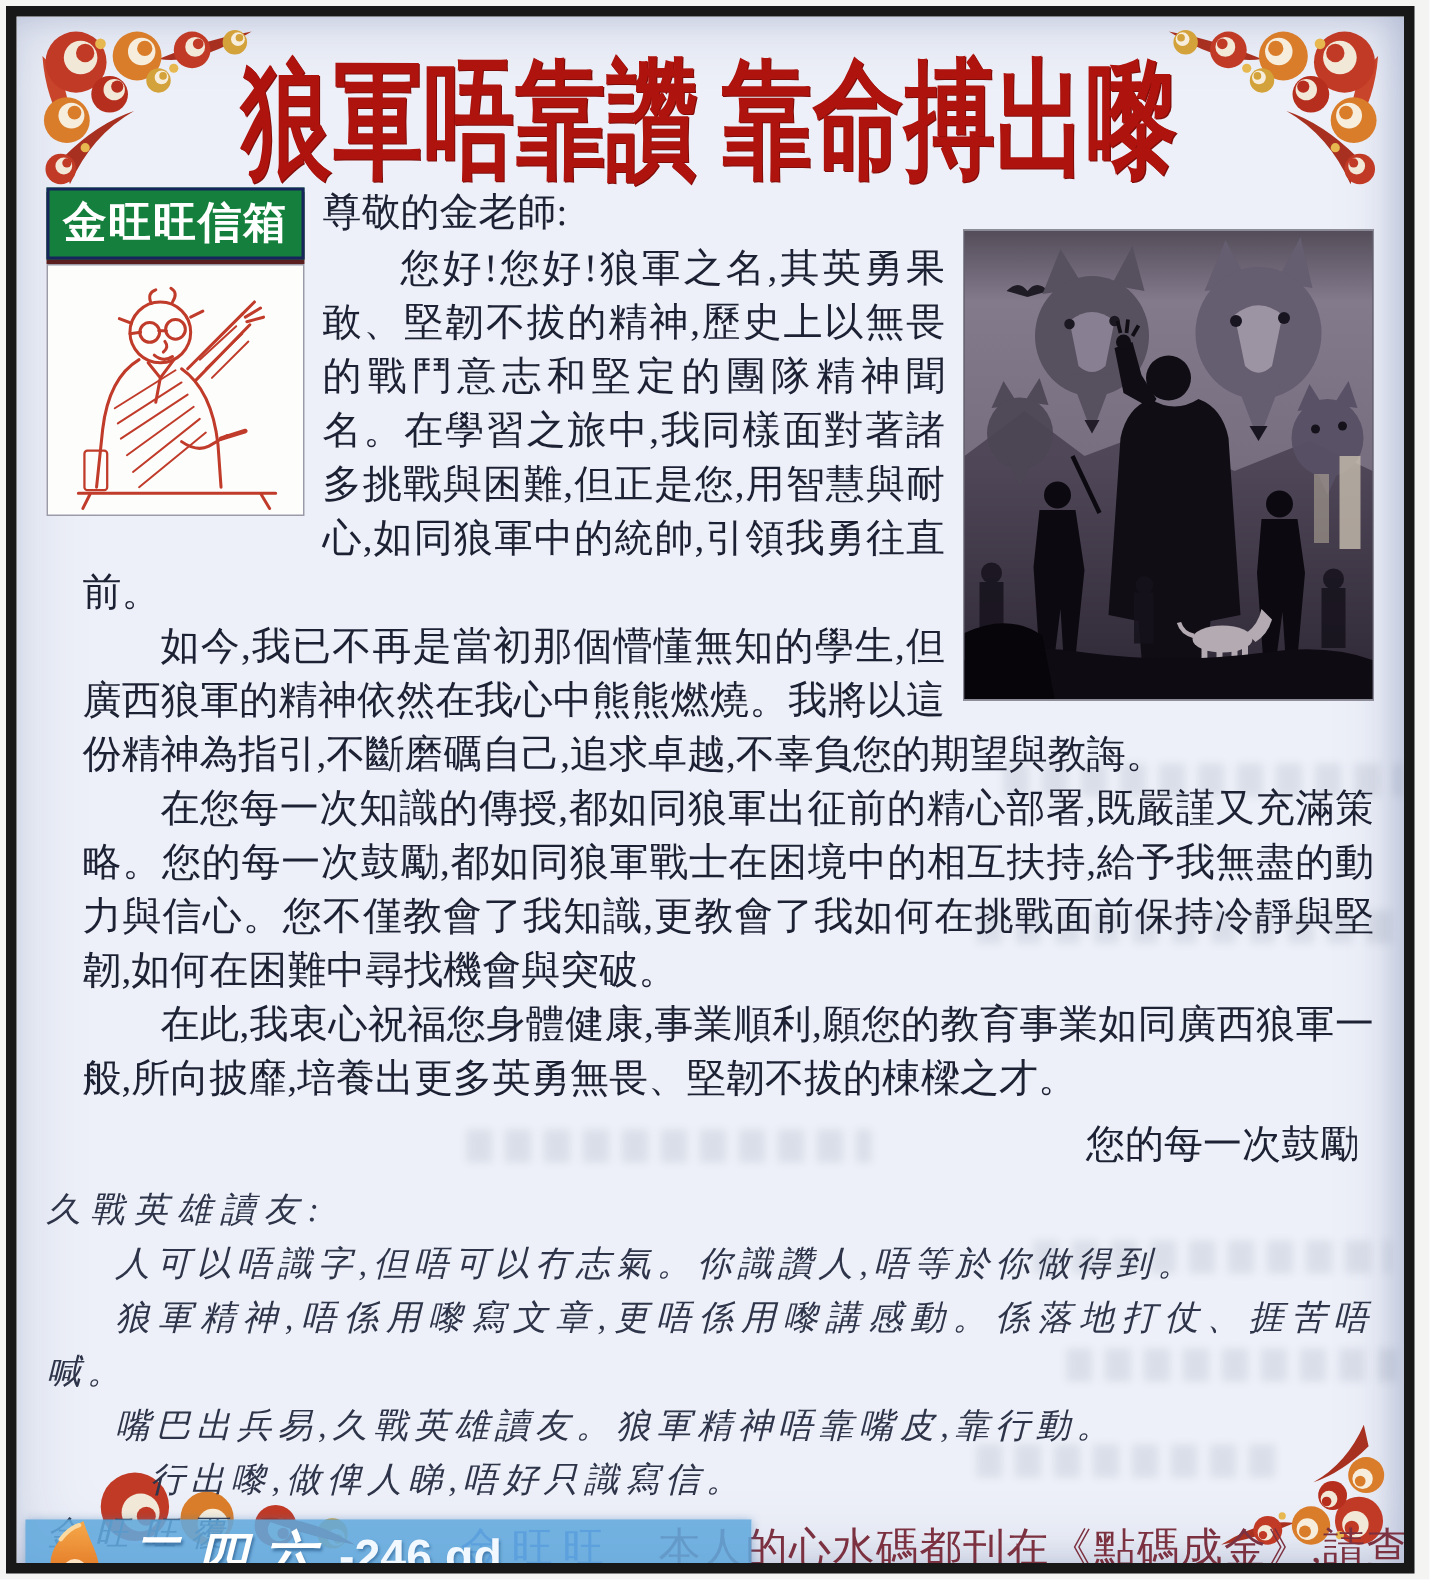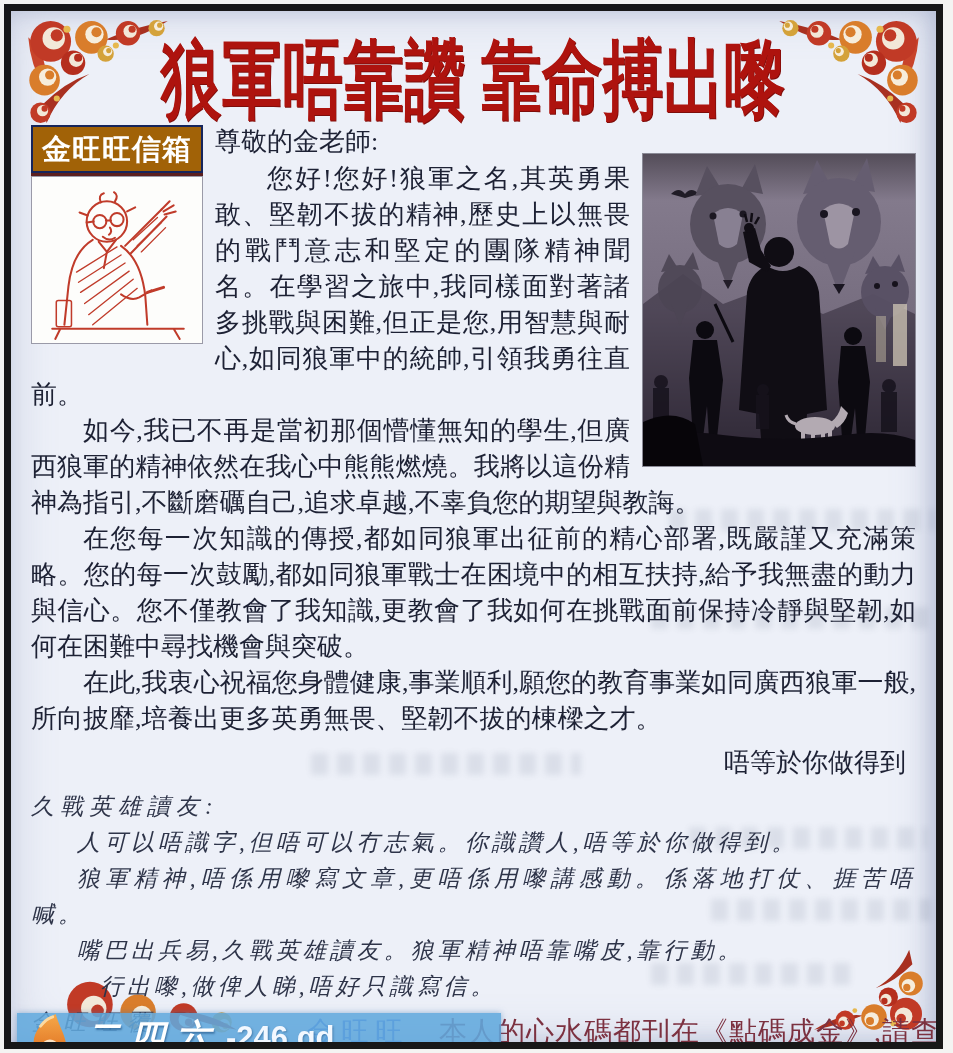--- a/index.html
+++ b/index.html
@@ -14,29 +14,29 @@
          letter-spacing:1px;transform:scaleX(.70);text-shadow:1px 1px 0 #7e0d0a;}
   
   .orn{position:absolute;z-index:2;pointer-events:none;}
   .orn.tl{left:8px;top:6px;}
   .orn.tr{right:8px;top:6px;transform:scaleX(-1);}
   .orn.br{right:6px;bottom:8px;transform:scale(-1,-1);width:120px;}
   .orn.bl{left:46px;bottom:4px;transform:scaleY(-1);width:190px;z-index:1;}
   
   .content{position:relative;padding:0 20px;font-size:26px;color:#1d2134;z-index:1;}
   .left-col{float:left;width:172px;margin:2px 12px 6px 0;}
-  .banner{height:44px;line-height:44px;text-align:center;background:#a16207;border:2px solid #16255c;
+  .banner{height:44px;line-height:44px;text-align:center;background:#15803d;border:2px solid #16255c;
           color:#ffffff;font-weight:bold;font-size:29px;letter-spacing:1px;
           font-family:"Liberation Sans","DejaVu Sans",sans-serif;
           box-shadow:0 3px 0 #5b1f1f;}
   .portrait{height:166px;background:#fdfdfb;border:1px solid #9a9aa8;margin-top:3px;padding:0;}
   .wolf{float:right;width:272px;height:312px;margin:30px 0 10px 12px;border:1px solid #8a8a96;
         background:#3a3442;}
   .greeting{margin:0;line-height:38px;}
-  .letter-par{margin:0;text-indent:2em;line-height:36px;text-align:justify;}
+  .letter-par{margin:0;text-indent:2em;line-height:36px;text-align:justify;padding-left:24px;}
   .signoff{text-align:right;margin:6px 10px 0 0;line-height:40px;}
   
   .reply{font-style:italic;font-size:23px;line-height:36px;letter-spacing:4px;color:#2e3449;clear:left;}
   .reply p{margin:0;text-align:justify;}
   .r-salut{margin-top:6px !important;letter-spacing:6px;}
   .r-par{text-indent:2em;}
   .r-par.last{text-indent:3em;}
   .reply-signoff{text-align:right;padding-right:92px;letter-spacing:9px;}
   
   .footer-line{position:absolute;left:296px;top:1002px;z-index:3;font-size:28px;color:#7c3140;
@@ -346,21 +346,21 @@
           <path d="M0,286 q40,-12 80,-5 q60,8 120,0 q42,-6 72,5 L272,312 L0,312 Z" fill="#0e0b12"></path>
           <path d="M0,268 q30,-14 52,2 l8,42 H0 Z" fill="#070509"></path>
         </svg>
       </div>
 
       <p class="greeting">尊敬的金老師:</p>
       <p class="letter-par">您好!您好!狼軍之名,其英勇果敢、堅韌不拔的精神,歷史上以無畏的戰鬥意志和堅定的團隊精神聞名。在學習之旅中,我同樣面對著諸多挑戰與困難,但正是您,用智慧與耐心,如同狼軍中的統帥,引領我勇往直前。</p>
       <p class="letter-par">如今,我已不再是當初那個懵懂無知的學生,但廣西狼軍的精神依然在我心中熊熊燃燒。我將以這份精神為指引,不斷磨礪自己,追求卓越,不辜負您的期望與教誨。</p>
       <p class="letter-par">在您每一次知識的傳授,都如同狼軍出征前的精心部署,既嚴謹又充滿策略。您的每一次鼓勵,都如同狼軍戰士在困境中的相互扶持,給予我無盡的動力與信心。您不僅教會了我知識,更教會了我如何在挑戰面前保持冷靜與堅韌,如何在困難中尋找機會與突破。</p>
       <p class="letter-par">在此,我衷心祝福您身體健康,事業順利,願您的教育事業如同廣西狼軍一般,所向披靡,培養出更多英勇無畏、堅韌不拔的棟樑之才。</p>
-      <p class="signoff">唔等於你做得到</p>
+      <p class="signoff">您的每一次鼓勵</p>
 
       <div class="reply">
         <p class="r-salut">久戰英雄讀友:</p>
         <p class="r-par">人可以唔識字,但唔可以冇志氣。你識讚人,唔等於你做得到。</p>
         <p class="r-par">狼軍精神,唔係用嚟寫文章,更唔係用嚟講感動。係落地打仗、捱苦唔喊。</p>
         <p class="r-par">嘴巴出兵易,久戰英雄讀友。狼軍精神唔靠嘴皮,靠行動。</p>
         <p class="r-par last">行出嚟,做俾人睇,唔好只識寫信。</p>
         <p class="reply-signoff">金旺旺覆</p>
       </div>
     </div>

